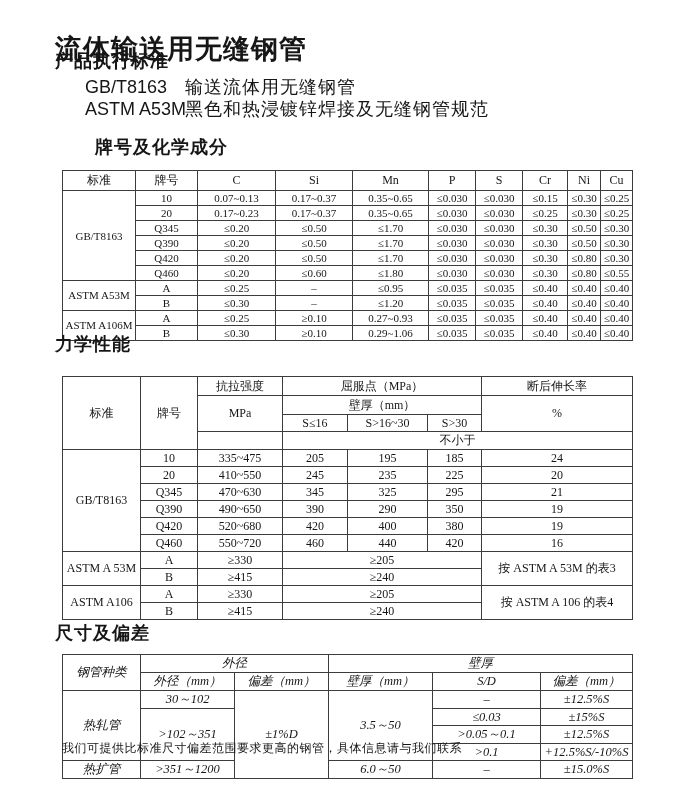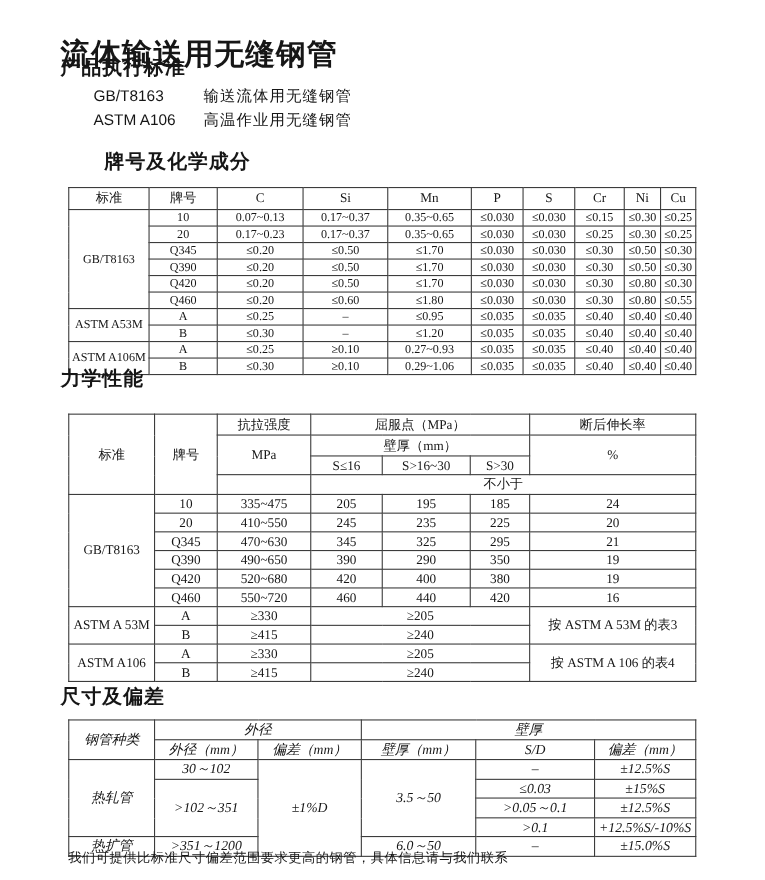--- a/index.html
+++ b/index.html
@@ -4,51 +4,51 @@
 <style>
   html,body{margin:0;padding:0;background:#ffffff;}
   body{width:695px;height:800px;position:relative;color:#161616;
        font-family:"Liberation Serif", serif;}
   .abs{position:absolute;}
   #title{left:55px;top:3px;font-size:27px;font-weight:bold;letter-spacing:1px;
          font-family:"Liberation Serif", serif;margin-top:28px;}
   .sec-h{font-size:18px;font-weight:bold;letter-spacing:1px;
          font-family:"Liberation Serif", serif;}
   #h-std{left:55px;top:49px;}
-  #std-list{left:85px;top:76px;font-family:"Liberation Sans", sans-serif;font-size:14px;}
+  #std-list{left:85px;top:76px;font-family:"Liberation Sans", sans-serif;font-size:18px;}
   .std-row{height:22px;line-height:22px;white-space:nowrap;}
   .std-code{display:inline-block;width:100px;}
   .std-desc{letter-spacing:1px;}
   #h-chem{left:55px;top:135px;margin-left:40px;}
   #h-mech{left:55px;top:332px;}
   #h-dims{left:55px;top:621px;text-align:center;}
   table.tbl{border-collapse:collapse;table-layout:fixed;}
   table.tbl th,table.tbl td{border:1px solid #3c3c3c;padding:0 1px;text-align:center;
       vertical-align:middle;font-weight:normal;white-space:nowrap;overflow:hidden;}
   #t-chem{left:62px;top:170px;width:570px;font-size:11px;}
   #t-chem tr{height:15px;}
   #t-chem tr.hdr{height:20px;font-size:12px;}
   #t-mech{left:62px;top:376px;width:570px;font-size:12px;}
   #t-mech tr{height:17px;}
   #t-mech tr.h1,#t-mech tr.h2{height:19px;}
   #t-dims{left:62px;top:654px;width:570px;font-size:12.5px;font-style:italic;}
   #t-dims tr{height:17px;}
   .ml{white-space:pre-line;line-height:1.15;}
-  #note{left:62px;top:772px;font-family:Liberation Serif, serif;font-size:12px;
+  #note{left:62px;top:740px;font-family:Liberation Serif, serif;font-size:12px;
         letter-spacing:0.5px;}
 </style>
 </head>
 <body>
 
 <div class="abs" id="title">流体输送用无缝钢管</div>
 
 <div class="abs sec-h" id="h-std">产品执行标准</div>
 <div class="abs" id="std-list">
   <div class="std-row"><span class="std-code">GB/T8163</span><span class="std-desc">输送流体用无缝钢管</span></div>
-  <div class="std-row"><span class="std-code">ASTM A106</span><span class="std-desc">高温作业用无缝钢管</span></div>
+  <div class="std-row"><span class="std-code">ASTM A53M</span><span class="std-desc">黑色和热浸镀锌焊接及无缝钢管规范</span></div>
 </div>
 
 <div class="abs sec-h" id="h-chem">牌号及化学成分</div>
 <table class="abs tbl" id="t-chem">
   <colgroup>
       <col style="width:73px">
       <col style="width:62px">
       <col style="width:78px">
       <col style="width:77px">
       <col style="width:76px">

